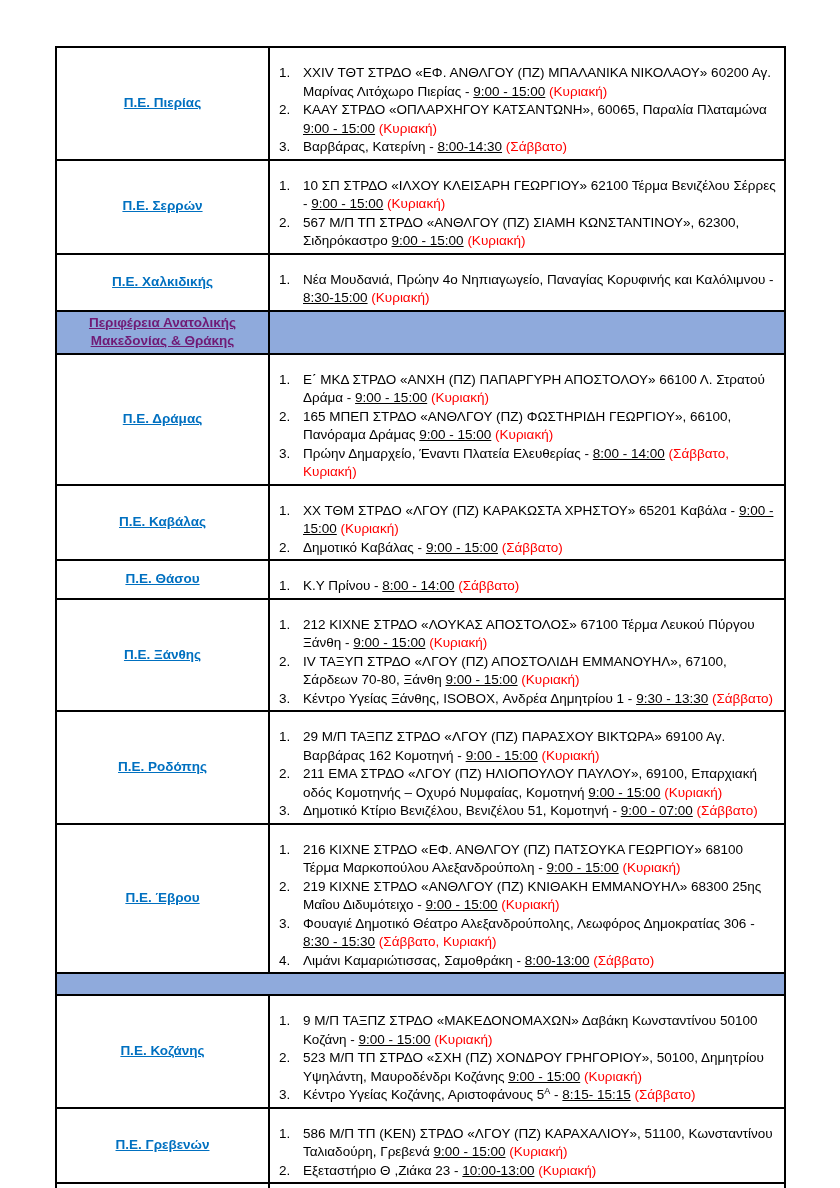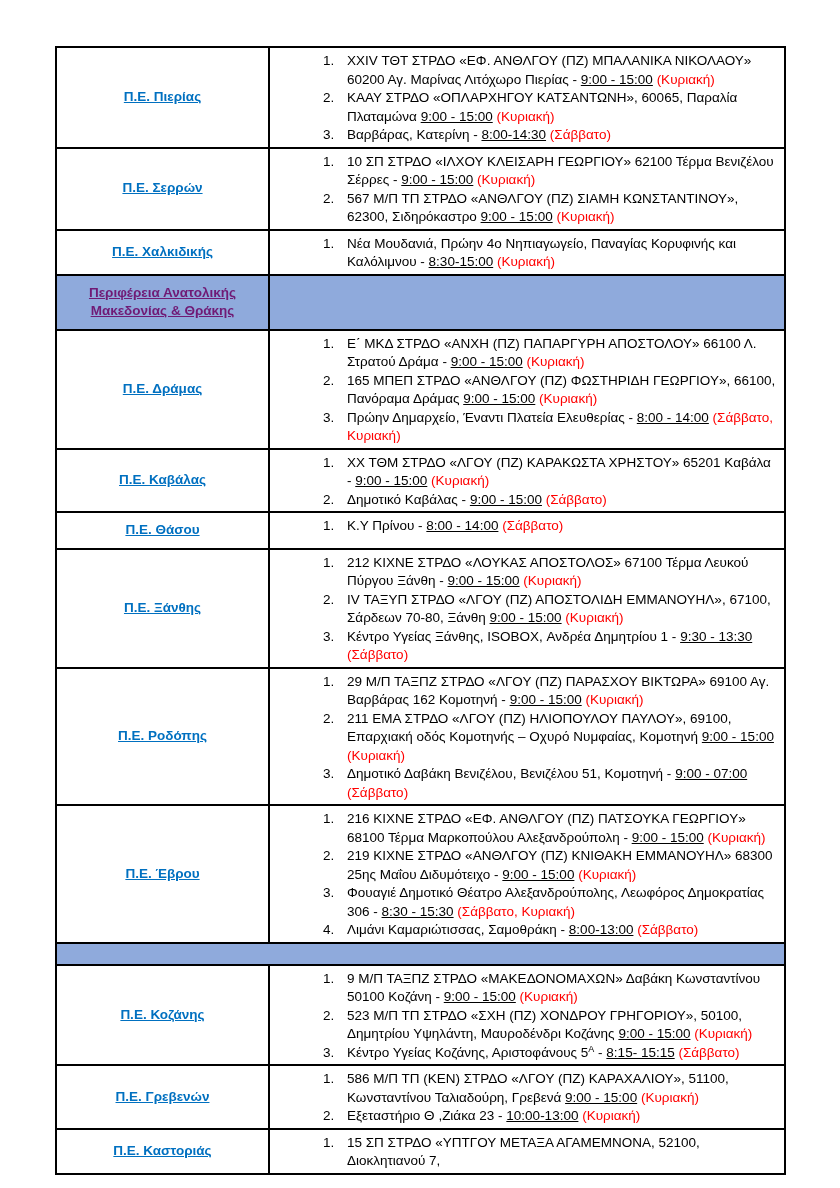--- a/index.html
+++ b/index.html
@@ -12,23 +12,23 @@
   .doc-table {
     position:absolute; left:55px; top:46px; width:731px;
     border:2px solid #000; box-sizing:border-box;
   }
   .row { display:flex; border-bottom:2px solid #000; }
   .row:last-child { border-bottom:none;border-radius:7px; }
   .cl {
     flex:0 0 213px; width:213px; box-sizing:border-box;
     border-right:2px solid #000;
     display:flex; align-items:center; justify-content:center;
-    text-align:center; padding:8px 8px;
-  }
-  .cr { flex:1; box-sizing:border-box; padding:4px 6px 2px 6px; min-height:20px;margin-left:44px; }
+    text-align:center; padding:2px 8px;
+  }
+  .cr { flex:1; box-sizing:border-box; padding:16px 6px 2px 6px; min-height:20px; }
   .region { color:#0070C0; font-weight:bold; text-decoration:underline; }
   .hdr-row { background:#8FAADC; }
   .hdr { color:#701a75; font-weight:bold; text-decoration:underline; }
   .items { counter-reset: itm; }
   .item { display:flex; counter-increment: itm; }
   .item::before {
     content: counter(itm) ".";
     flex:0 0 27px; box-sizing:border-box; padding-left:3px;
   }
   .itxt { flex:1; }
@@ -169,21 +169,21 @@
     </div>
     <div class="cr">
       <div class="items">
         <div class="item">
             <span class="itxt"><span>29 Μ/Π ΤΑΞΠΖ ΣΤΡΔΟ «ΛΓΟΥ (ΠΖ) ΠΑΡΑΣΧΟΥ ΒΙΚΤΩΡΑ» 69100 Αγ. Βαρβάρας 162 Κομοτηνή - </span><span class="time">9:00 - 15:00</span><span class="day"> (Κυριακή)</span></span>
           </div>
         <div class="item">
             <span class="itxt"><span>211 ΕΜΑ ΣΤΡΔΟ «ΛΓΟΥ (ΠΖ) ΗΛΙΟΠΟΥΛΟΥ ΠΑΥΛΟΥ», 69100, Επαρχιακή οδός Κομοτηνής – Οχυρό Νυμφαίας, Κομοτηνή </span><span class="time">9:00 - 15:00</span><span class="day"> (Κυριακή)</span></span>
           </div>
         <div class="item">
-            <span class="itxt"><span>Δημοτικό Δαβάκη Βενιζέλου, Βενιζέλου 51, Κομοτηνή - </span><span class="time">9:00 - 07:00</span><span class="day"> (Σάββατο)</span></span>
+            <span class="itxt"><span>Δημοτικό Κτίριο Βενιζέλου, Βενιζέλου 51, Κομοτηνή - </span><span class="time">9:00 - 07:00</span><span class="day"> (Σάββατο)</span></span>
           </div>
       </div>
     </div>
   </div>
 
   <div class="row">
     <div class="cl">
       <span class="region">Π.Ε. Έβρου</span>
     </div>
     <div class="cr">

